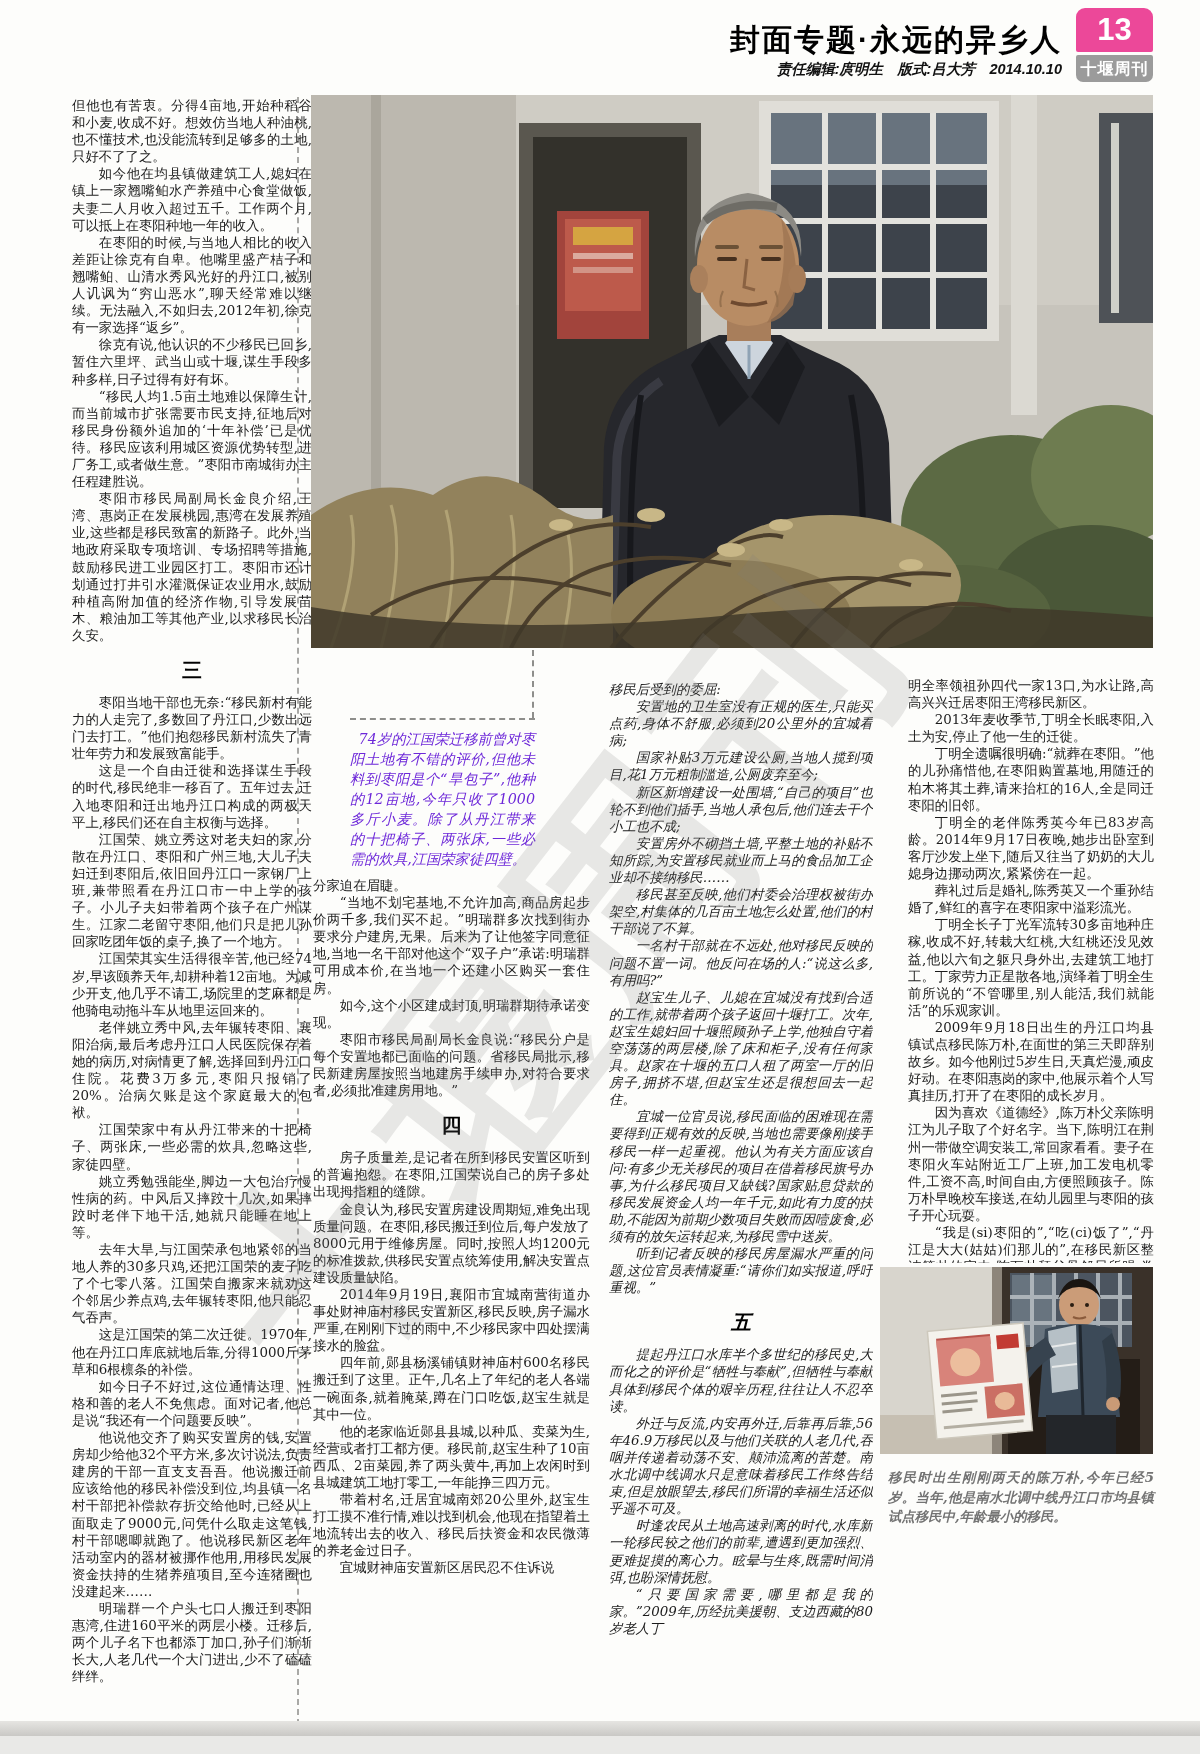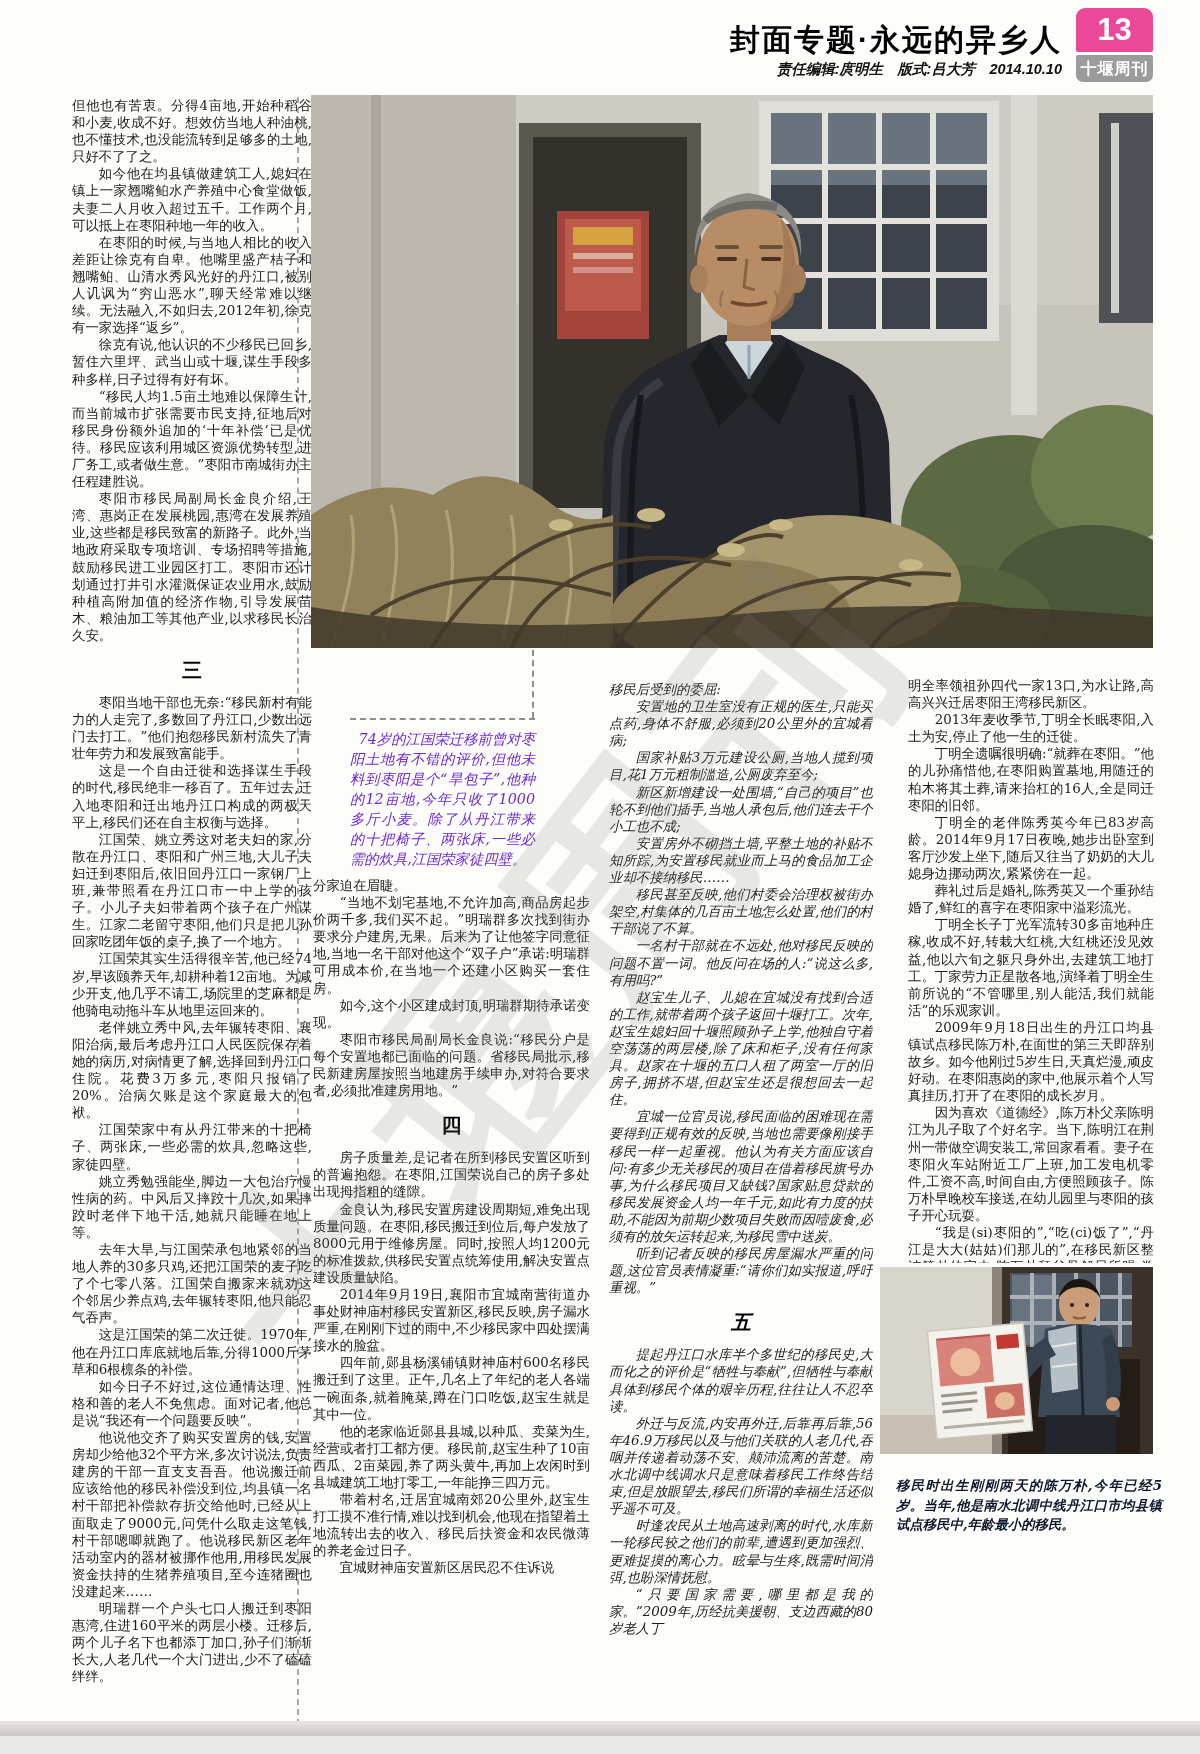--- a/index.html
+++ b/index.html
@@ -63,23 +63,23 @@
     text-align:justify; text-indent:0.6em; color:#6d28d9;
   }
   .cap-connector {
     position:absolute; left:532px; top:650px; height:68px; width:0;
     border-left:2px dashed #8e8e8b;
   }
   
   .childphoto { position:absolute; left:880px; top:1267px; width:273px; height:187px; margin:0; }
   .childphoto svg { display:block; width:100%; height:100%; }
   .childcap {
-    position:absolute; left:884px; top:1464px; width:266px; margin:12px;
+    position:absolute; left:884px; top:1464px; width:266px; margin:4px;
     font-size:13.4px; line-height:19.5px; font-weight:700; font-style:italic;
-    text-align:justify; color:#0f172a;
+    text-align:justify; color:#737373;
   }
   
   .watermark {
     position:absolute; left:560px; top:975px; z-index:30;
     transform:translate(-50%,-50%) rotate(-52deg);
     font-family:"Liberation Sans", sans-serif;
     font-size:225px; font-weight:700; letter-spacing:14px; white-space:nowrap;
     color:rgba(122,122,122,0.17); pointer-events:none;
   }
   .bottom-edge {

